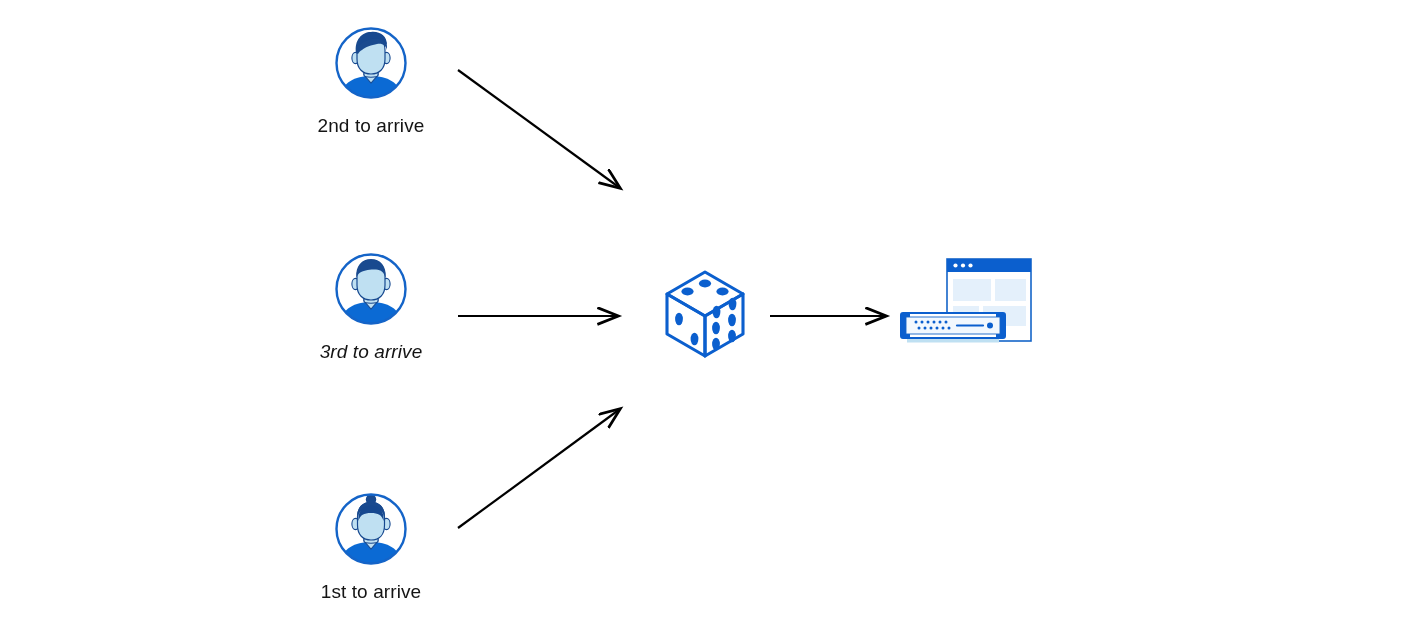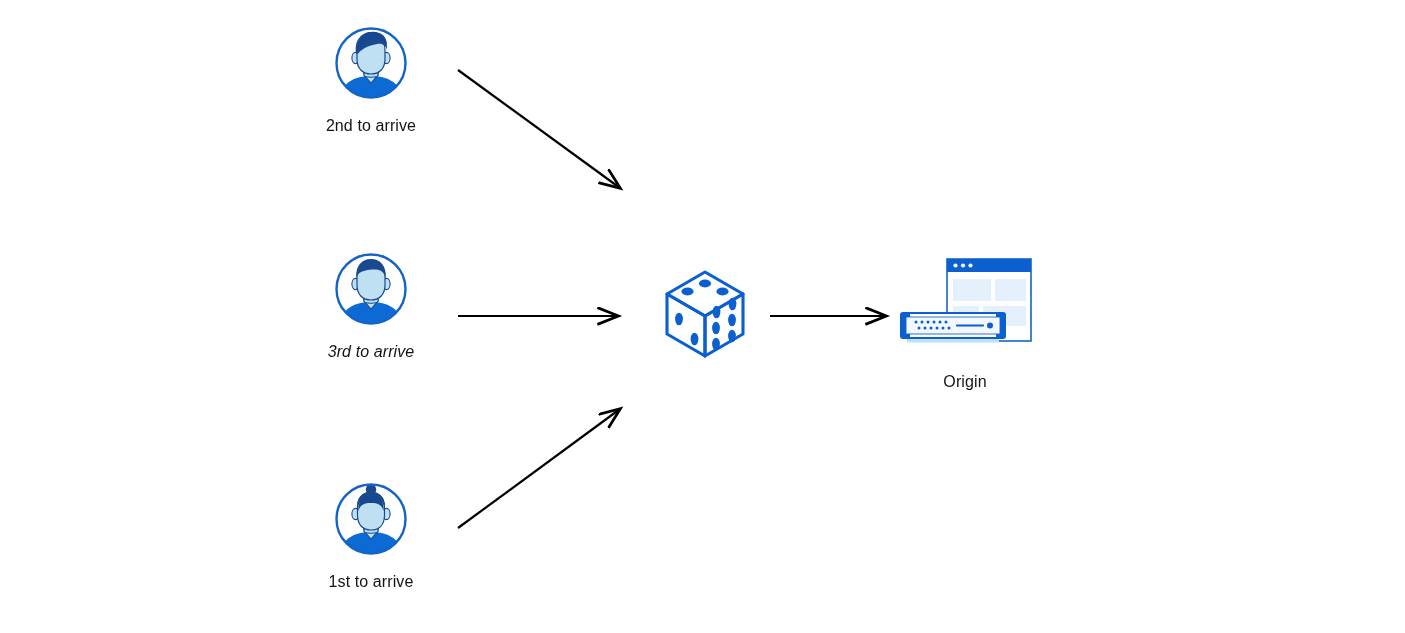--- a/index.html
+++ b/index.html
@@ -28,21 +28,21 @@
   .avatar-icon {
     width: 74px;
     height: 74px;
     margin: 0 auto;
     display: block;
   }
   .node-label {
     display: block;
     text-align: center;
     font-family: "Liberation Sans", sans-serif;
-    font-size: 16px;
+    font-size: 19px;
     line-height: 24px;
     color: #141414;
     letter-spacing: 0.1px;
     white-space: nowrap;
   }
   .avatar-label { margin-top: 14px; }
   .origin-node { width: 180px; }
   .origin-icon {
     width: 140px;
     height: 105px;
@@ -140,21 +140,21 @@
         <ellipse cx="52.5" cy="32" rx="3.6" ry="5.6" fill="#bfe0f2" stroke="#16488f" stroke-width="1.1"></ellipse>
         <path d="M23 24 C23 14 30 9 37 9 C44 9 51 14 51 24 L51 33 C51 43 45 48 37 48 C29 48 23 43 23 33 Z" fill="#bfe0f2" stroke="#16488f" stroke-width="1.2"></path>
 
         <path d="M22.5 26 C21 14 28 7 37 7 C46 7 53 14 51.5 26 C50 20 47 18 42 17.5 C36 17 29 18.5 25.5 21 C24 22 23 24 22.5 26 Z" fill="#194a8f"></path>
       </g>
       <circle cx="37" cy="37" r="34.5" fill="none" stroke="#1464c8" stroke-width="2.4"></circle>
     </svg>
     <span class="node-label avatar-label">3rd to arrive</span>
   </div>
 
-  <div class="node avatar-node" style="left:301px; top:482px;">
+  <div class="node avatar-node" style="left:301px; top:492px;">
     <svg class="avatar-icon" viewBox="0 0 74 74" xmlns="http://www.w3.org/2000/svg">
       <defs>
         <clipPath id="clipBot">
             <circle cx="37" cy="37" r="34.5"></circle>
           </clipPath>
       </defs>
       <g clip-path="url(#clipBot)">
         <circle cx="37" cy="37" r="34.5" fill="#ffffff"></circle>
         <path d="M5 74 C7 57 20 50 37 50 C54 50 67 57 69 74 Z" fill="#0b6ad4"></path>
         <path d="M30 49 L37 57 L44 49 L44 45 L30 45 Z" fill="#bfe0f2" stroke="#16488f" stroke-width="1.1"></path>
@@ -233,16 +233,15 @@
           <circle cx="36" cy="73" r="1.5"></circle>
             <circle cx="42" cy="73" r="1.5"></circle>
           <circle cx="48" cy="73" r="1.5"></circle>
             <circle cx="54" cy="73" r="1.5"></circle>
         </g>
         <line x1="62" y1="70.5" x2="88" y2="70.5" stroke="#0b5fce" stroke-width="2.2" stroke-linecap="round"></line>
         <circle cx="95" cy="70.5" r="3" fill="#0b5fce"></circle>
         <rect x="12" y="84" width="92" height="3.5" fill="#bfe0f2"></rect>
       </g>
     </svg>
-    <span class="node-label origin-label">Origin</span>
   </div>
 
 </div>
 
 </body></html>

